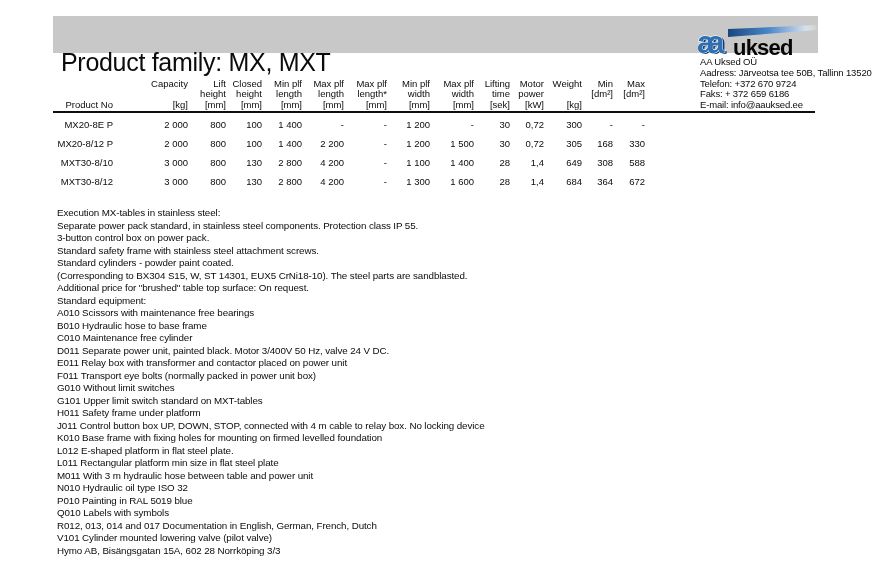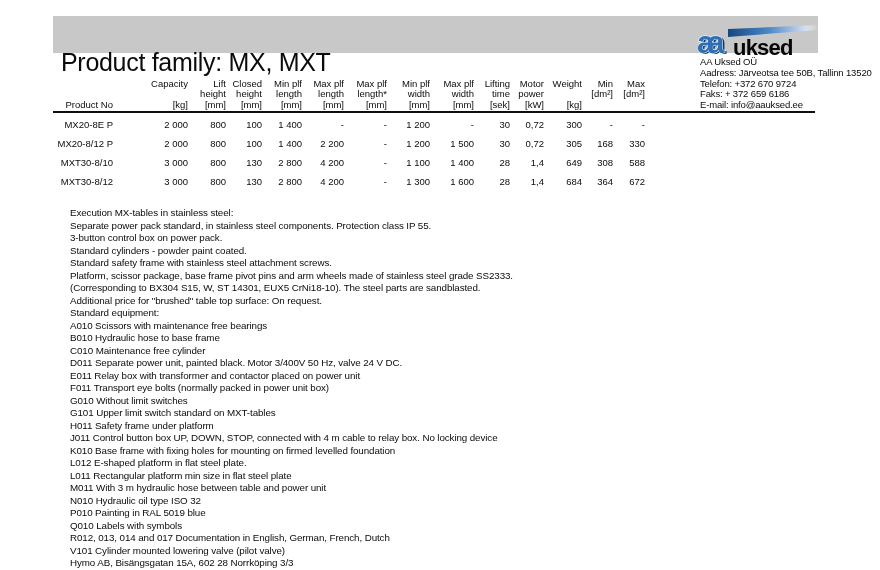--- a/index.html
+++ b/index.html
@@ -34,21 +34,21 @@
   table.spec th .hl{height:10.8px;line-height:10.8px;overflow:visible;}
   table.spec th.num .hl, table.spec td.num{text-align:right;}
   table.spec th.txt .hl, table.spec td.txt{text-align:right;padding-left:4px;}
   table.spec td{
     padding:8px 0 0 0;white-space:nowrap;line-height:11px;
   }
   .notes{
     position:absolute;left:57px;top:207px;width:620px;
     font-size:9.8px;line-height:12.5px;letter-spacing:-0.1px;color:#0b0b0b;
   }
-  .notes div{white-space:nowrap;margin-left:13px;}
+  .notes div{white-space:nowrap;}
 </style>
 </head>
 <body>
 
 <div class="page">
 
   <div class="title-bar">
     <div class="title">Product family: MX, MXT</div>
   </div>
 
@@ -235,23 +235,22 @@
         </tr>
       </tbody>
   </table>
 
   <div class="header-rule"></div>
 
   <div class="notes">
       <div>Execution MX-tables in stainless steel:</div>
       <div>Separate power pack standard, in stainless steel components. Protection class IP 55.</div>
       <div>3-button control box on power pack.</div>
+      <div>Standard safety frame with stainless steel attachment screws.</div>
       <div>Standard cylinders - powder paint coated.</div>
-      <div>Standard safety frame with stainless steel attachment screws.</div>
-      <div>Platform, scissor package, base frame pivot pins and arm wheels made of stainless steel grade SS2333.</div>
       <div>(Corresponding to BX304 S15, W, ST 14301, EUX5 CrNi18-10). The steel parts are sandblasted.</div>
       <div>Additional price for "brushed" table top surface: On request.</div>
       <div>Standard equipment:</div>
       <div>A010 Scissors with maintenance free bearings</div>
       <div>B010 Hydraulic hose to base frame</div>
       <div>C010 Maintenance free cylinder</div>
       <div>D011 Separate power unit, painted black. Motor 3/400V 50 Hz, valve 24 V DC.</div>
       <div>E011 Relay box with transformer and contactor placed on power unit</div>
       <div>F011 Transport eye bolts (normally packed in power unit box)</div>
       <div>G010 Without limit switches</div>

